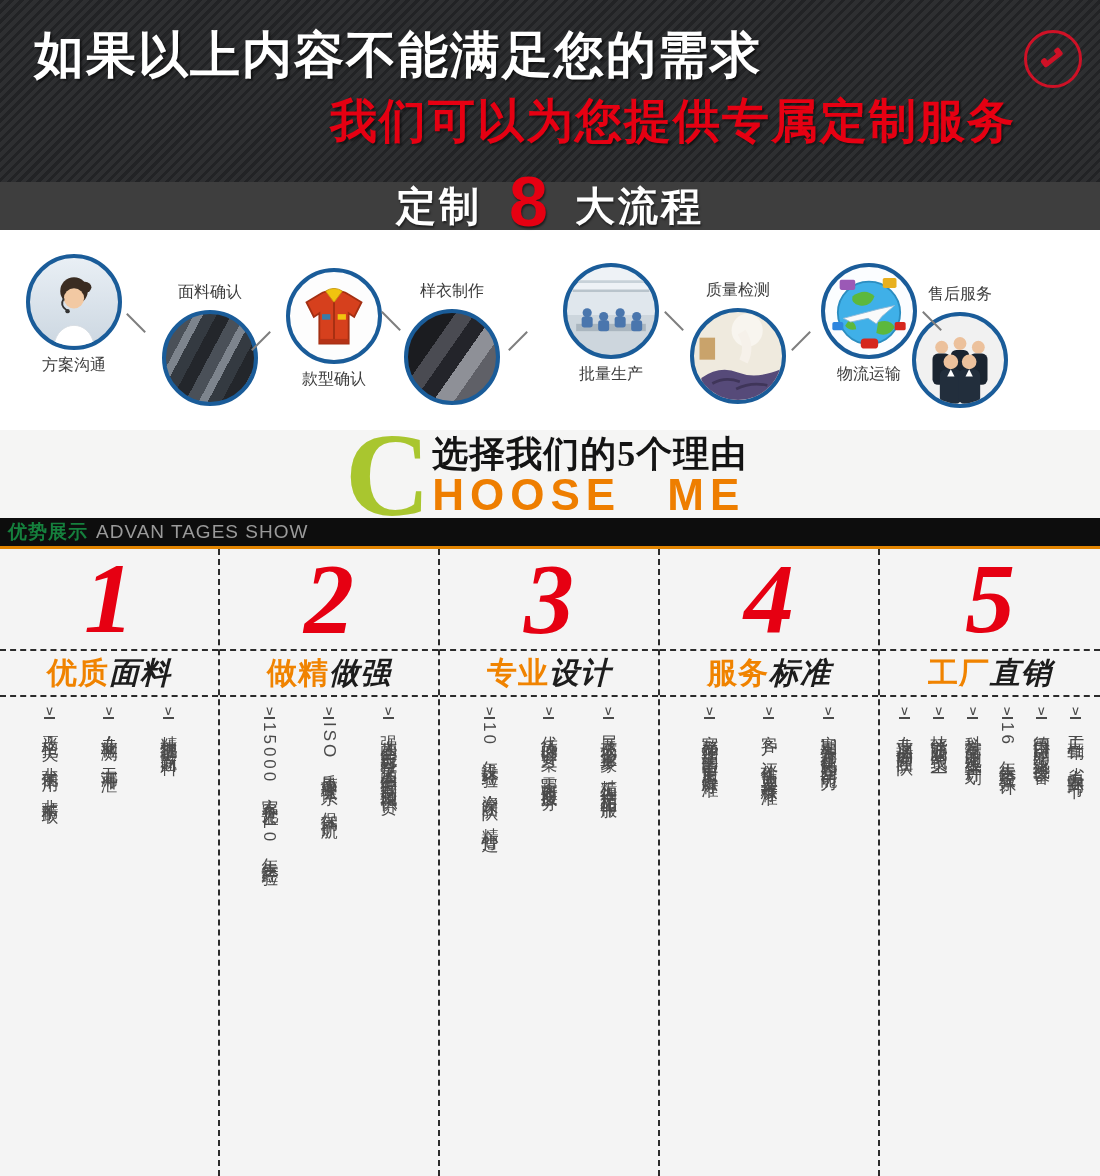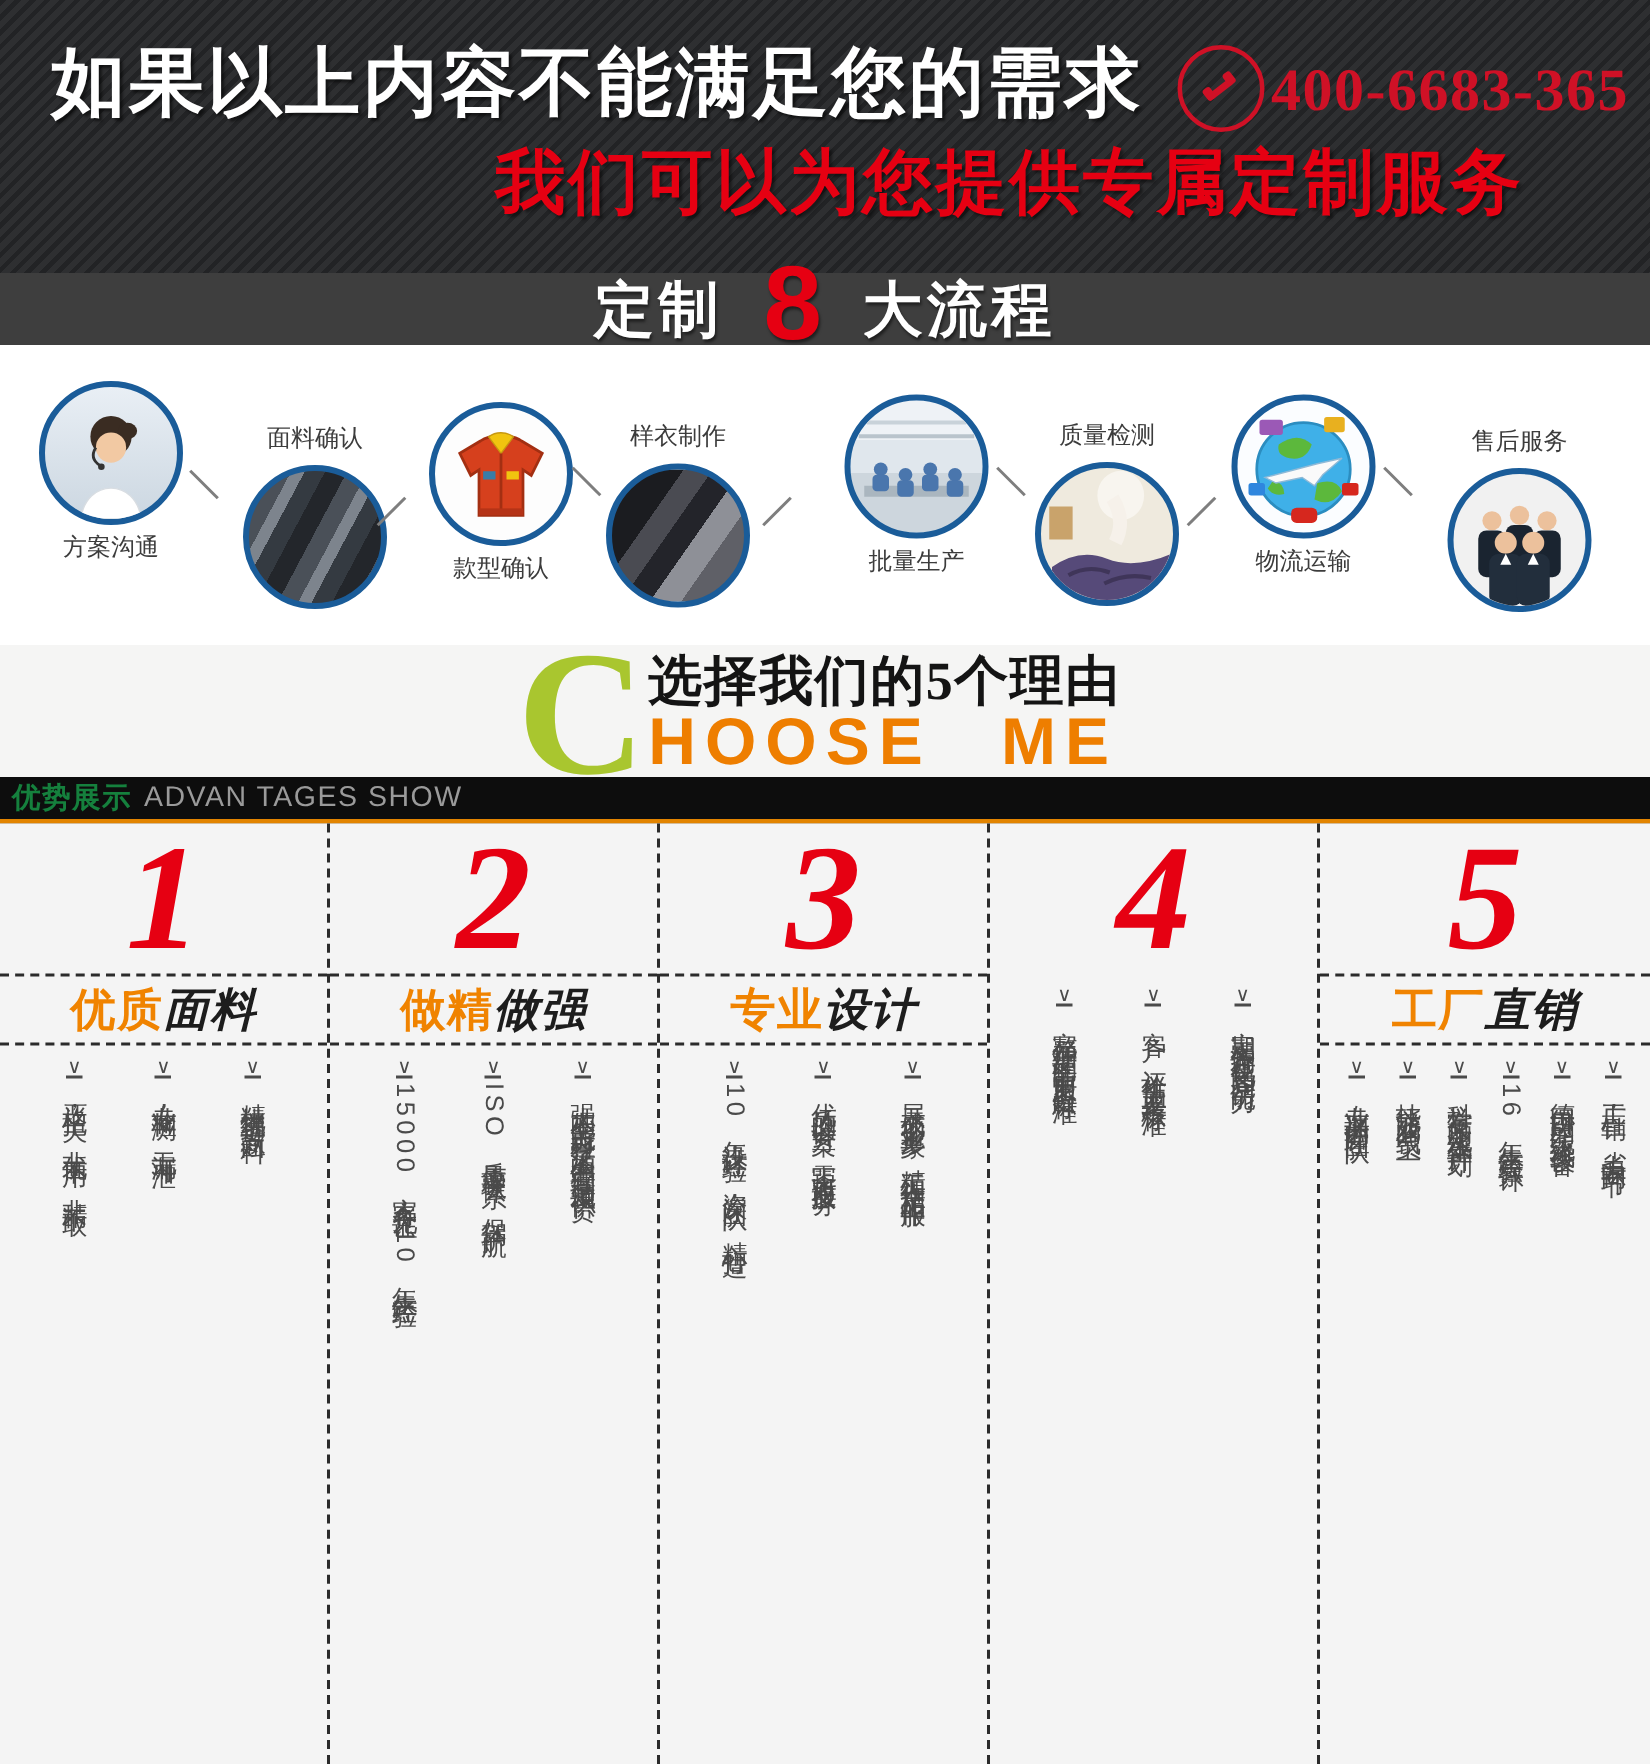--- a/index.html
+++ b/index.html
@@ -34,21 +34,21 @@
   .step{position:absolute;width:96px;height:96px;}
   .ph{width:96px;height:96px;border-radius:50%;border:4px solid #1a5c99;
       overflow:hidden;box-sizing:border-box;background:#fff;}
   .ph svg{display:block;width:100%;height:100%;}
   .step-label{position:absolute;left:50%;transform:translateX(-50%);white-space:nowrap;
     font-size:16px;color:#3c3c3c;}
   .label-below .step-label{bottom:-26px;}
   .label-above .step-label{top:-28px;}
   .s1{left:26px;top:24px;}  .s2{left:162px;top:80px;} .s3{left:286px;top:38px;}
   .s4{left:404px;top:79px;} .s5{left:563px;top:33px;} .s6{left:690px;top:78px;}
-  .s7{left:821px;top:33px;} .s8{left:965px;top:82px;}
+  .s7{left:821px;top:33px;} .s8{left:912px;top:82px;}
   .connector{position:absolute;width:26px;border-top:2px solid #7e7e7e;}
   .conn-down{transform:rotate(45deg);}
   .conn-up{transform:rotate(-45deg);}
   .k1{left:123px;top:92px;} .k2{left:248px;top:110px;} .k3{left:378px;top:90px;}
   .k4{left:505px;top:110px;}.k5{left:661px;top:90px;} .k6{left:788px;top:110px;}
   .k7{left:919px;top:90px;}
 
   
   .photo-consult{background:linear-gradient(#e9eff5,#ccd7e1);}
   .photo-fabric{background:repeating-linear-gradient(118deg,#23262b 0 13px,#4a5058 13px 25px,#7d848d 25px 33px,#343a41 33px 45px);}
@@ -106,21 +106,20 @@
     <div class="phone-group">
       <span class="phone-badge">
         <svg viewBox="0 0 100 100" aria-hidden="true">
           <g transform="rotate(-38 50 50)" fill="#cf1126">
             <rect x="24" y="44" width="52" height="13" rx="7"></rect>
             <rect x="18" y="32" width="17" height="25" rx="6"></rect>
             <rect x="65" y="32" width="17" height="25" rx="6"></rect>
           </g>
         </svg>
       </span>
-      <span class="phone-number">400-6683-365</span>
     </div>
     <div class="subheadline">我们可以为您提供专属定制服务</div>
   </div>
 
   <div class="band">
     <div class="band-inner">
       <span class="band-txt">定制</span>
       <span class="band-num">8</span>
       <span class="band-txt">大流程</span>
     </div>
@@ -336,20 +335,24 @@
         <div class="point">
           <span class="p-bullet">∨</span>
           <span class="p-bullet-bar"></span>
           <span class="p-text">10年设计经验，资深团队，精心打造</span>
         </div>
       </div>
     </div>
 
     <div class="reason">
       <div class="r-num">4</div>
+      <div class="r-title">
+        <span class="hl">服务</span>
+        <span class="rest">标准</span>
+      </div>
       <div class="r-points">
         <div class="point">
           <span class="p-bullet">∨</span>
           <span class="p-bullet-bar"></span>
           <span class="p-text">定期客户调查优化客户回访能力</span>
         </div>
         <div class="point">
           <span class="p-bullet">∨</span>
           <span class="p-bullet-bar"></span>
           <span class="p-text">客户　评价作为主要考核标准</span>

